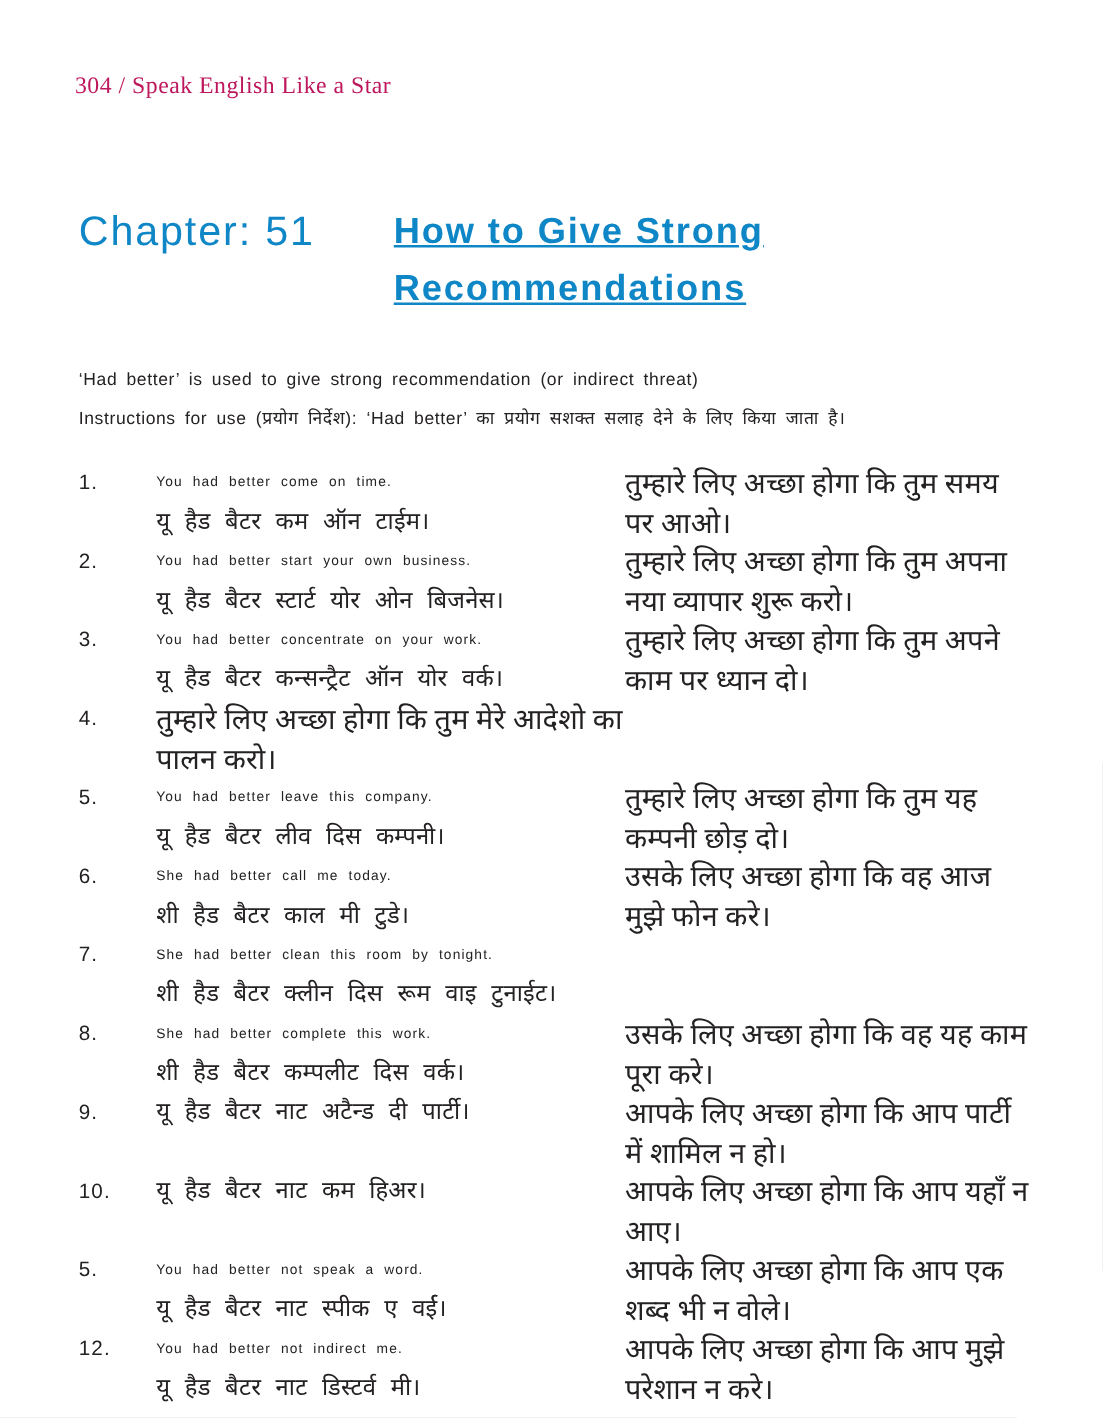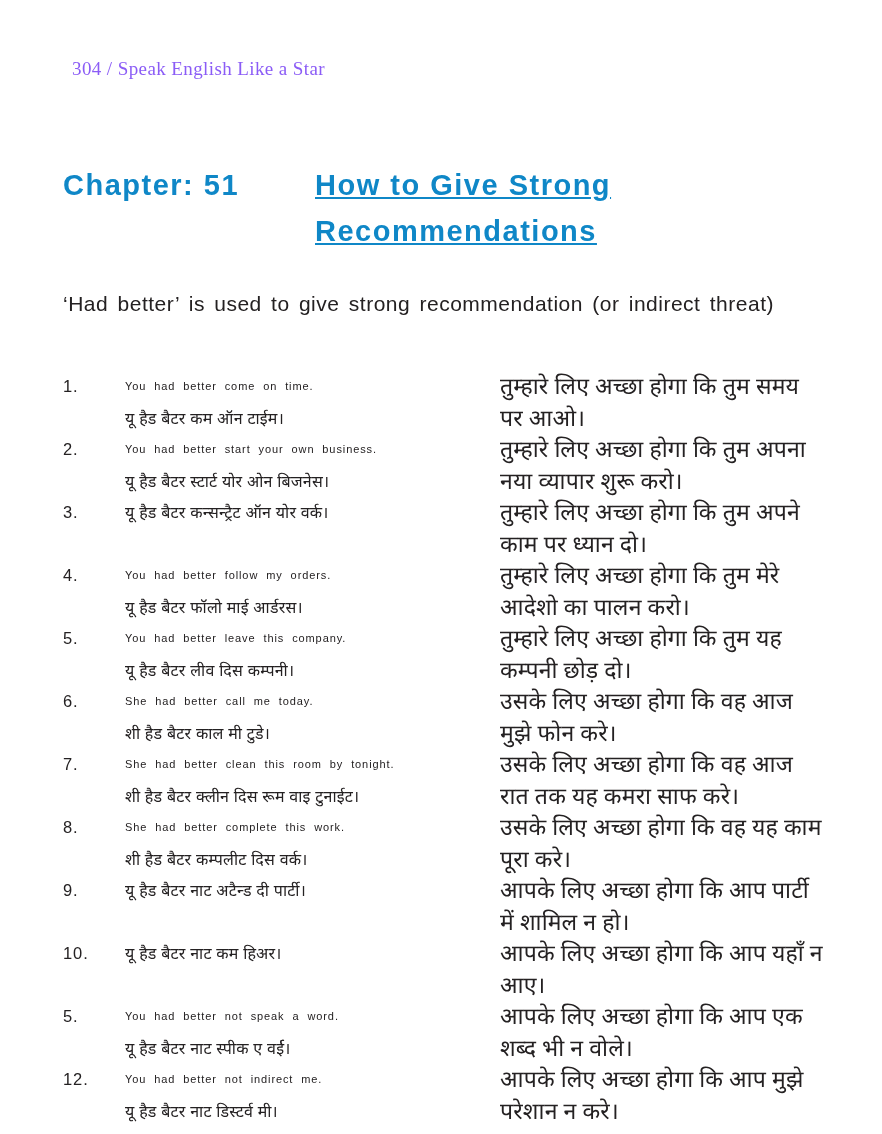--- a/index.html
+++ b/index.html
@@ -12,57 +12,57 @@
     width: 882px;
     height: 1134px;
     margin: 0 auto;
     background: #ffffff;
     color: var(--ink, #242122);
     font-family: "Liberation Sans", "DejaVu Sans", sans-serif;
     overflow: hidden;
   }
   .running-header {
     position: absolute;
-    left: 72px;
+    left: 60px;
     top: 58px;
     font-family: "Liberation Serif", "DejaVu Serif", serif;
     font-size: 19px;
     letter-spacing: 0.4px;
-    color: #8b5cf6;
+    color: #be185d;
   }
   .chapter {
     position: absolute;
     left: 63px;
     top: 168px;
     display: flex;
     align-items: flex-start;
     color: var(--accent, #0f87c7);
   }
   .chapter-label {
     width: 252px;
-    font-size: 29px;
-    font-weight: bold;
+    font-size: 33px;
+    font-weight: normal;
     letter-spacing: 1.5px;
     line-height: 34px;
     white-space: nowrap;
   }
   .chapter-title {
     font-size: 29px;
     font-weight: bold;
     letter-spacing: 1.5px;
     line-height: 46px;
     margin-top: -6px;
     text-decoration: underline;
   }
   .intro {
     position: absolute;
     left: 63px;
     top: 288px;
     width: 770px;
-    font-size: 21px;
+    font-size: 14px;
     line-height: 31px;
     letter-spacing: 0.5px;
     word-spacing: 3px;
   }
   .intro p { margin: 0; }
   .items {
     position: absolute;
     left: 63px;
     top: 371px;
     width: 761px;
@@ -82,22 +82,22 @@
     letter-spacing: 0.9px;
   }
   .english {
     font-size: 11px;
     line-height: 31.5px;
     letter-spacing: 0.9px;
     word-spacing: 4px;
     white-space: nowrap;
   }
   .devanagari {
-    font-family: Liberation Sans, sans-serif;
-    font-size: 16px;
+    font-family: Liberation Mono, monospace;
+    font-size: 19px;
     line-height: 31.5px;
     letter-spacing: 0.2px;
   }
   .translit { margin-top: 0; }
   .hindi {
     font-family: "Liberation Serif", "DejaVu Serif", serif;
     font-size: 23px;
     line-height: 31.5px;
     letter-spacing: 0.2px;
   }
@@ -112,20 +112,21 @@
   <div class="chapter">
     <div class="chapter-label">Chapter: 51</div>
     <div class="chapter-title">
       <div>How to Give Strong</div>
       <div>Recommendations</div>
     </div>
   </div>
 
   <div class="intro">
     <p>‘Had better’ is used to give strong recommendation (or indirect threat)</p>
+    <p>Instructions for use (प्रयोग निर्देश): ‘Had better’ का प्रयोग सशक्त सलाह देने के लिए किया जाता है।</p>
   </div>
 
   <ol class="items" id="items-container">
     <li class="item">
       <div class="item-num">1.</div>
       <div class="item-left">
         <div class="english">You had better come on time.</div>
         <div class="devanagari translit">यू हैड बैटर कम ऑन टाईम।</div>
       </div>
       <div class="hindi">तुम्हारे लिए अच्छा होगा कि तुम समय पर आओ।</div>
@@ -136,31 +137,28 @@
       <div class="item-left">
         <div class="english">You had better start your own business.</div>
         <div class="devanagari translit">यू हैड बैटर स्टार्ट योर ओन बिजनेस।</div>
       </div>
       <div class="hindi">तुम्हारे लिए अच्छा होगा कि तुम अपना नया व्यापार शुरू करो।</div>
     </li>
 
     <li class="item">
       <div class="item-num">3.</div>
       <div class="item-left">
+        <div class="english">You had better concentrate on your work.</div>
         <div class="devanagari translit">यू हैड बैटर कन्सन्ट्रैट ऑन योर वर्क।</div>
       </div>
       <div class="hindi">तुम्हारे लिए अच्छा होगा कि तुम अपने काम पर ध्यान दो।</div>
     </li>
 
     <li class="item">
       <div class="item-num">4.</div>
-      <div class="item-left">
-        <div class="english">You had better follow my orders.</div>
-        <div class="devanagari translit">यू हैड बैटर फॉलो माई आर्डरस।</div>
-      </div>
       <div class="hindi">तुम्हारे लिए अच्छा होगा कि तुम मेरे आदेशो का पालन करो।</div>
     </li>
 
     <li class="item">
       <div class="item-num">5.</div>
       <div class="item-left">
         <div class="english">You had better leave this company.</div>
         <div class="devanagari translit">यू हैड बैटर लीव दिस कम्पनी।</div>
       </div>
       <div class="hindi">तुम्हारे लिए अच्छा होगा कि तुम यह कम्पनी छोड़ दो।</div>
@@ -174,21 +172,20 @@
       </div>
       <div class="hindi">उसके लिए अच्छा होगा कि वह आज मुझे फोन करे।</div>
     </li>
 
     <li class="item">
       <div class="item-num">7.</div>
       <div class="item-left">
         <div class="english">She had better clean this room by tonight.</div>
         <div class="devanagari translit">शी हैड बैटर क्लीन दिस रूम वाइ टुनाईट।</div>
       </div>
-      <div class="hindi">उसके लिए अच्छा होगा कि वह आज रात तक यह कमरा साफ करे।</div>
     </li>
 
     <li class="item">
       <div class="item-num">8.</div>
       <div class="item-left">
         <div class="english">She had better complete this work.</div>
         <div class="devanagari translit">शी हैड बैटर कम्पलीट दिस वर्क।</div>
       </div>
       <div class="hindi">उसके लिए अच्छा होगा कि वह यह काम पूरा करे।</div>
     </li>

